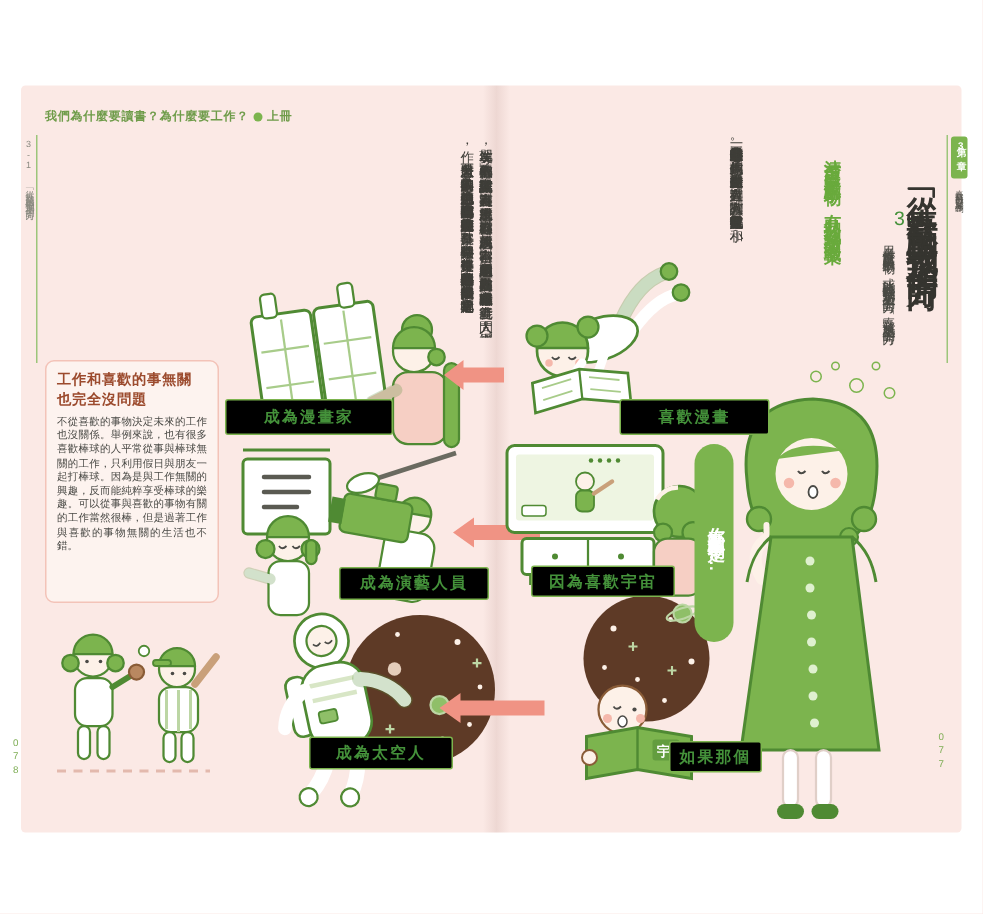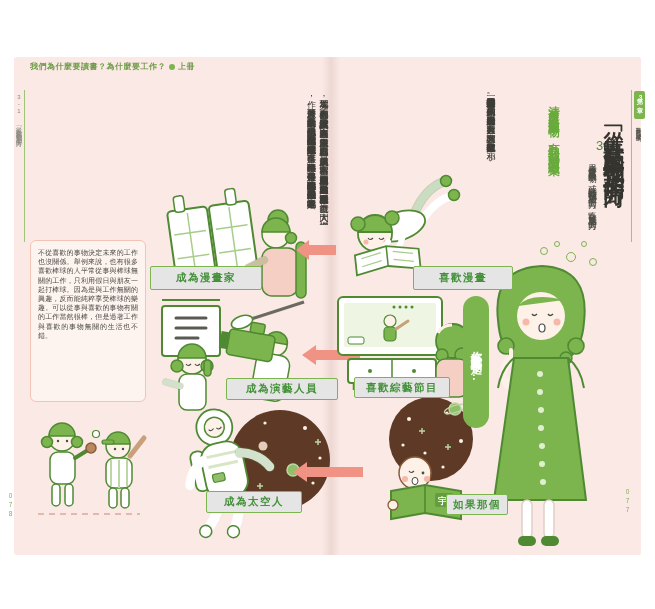--- a/index.html
+++ b/index.html
@@ -20,46 +20,50 @@
   .dot{width:6px;height:6px;border-radius:50%;background:var(--g);display:inline-block;}
   .marginnote{font-size:6px;color:#8a8a80;letter-spacing:1px;}
   .pagenum{font-size:6.5px;color:#7fae56;letter-spacing:2px;}
   .bodytxt{font-size:9px;line-height:12.5px;color:var(--ink);overflow:hidden;text-align:justify;}
   .title{font-size:21px;font-weight:bold;color:#35342f;letter-spacing:4px;line-height:30px;}
   .sec{font-size:13px;font-weight:normal;color:var(--gtext);letter-spacing:1px;margin-top:47px;}
   .subhead{font-size:11.5px;line-height:14px;font-weight:bold;color:#69aa3c;letter-spacing:2.5px;overflow:hidden;}
   .intro{font-size:8.5px;line-height:12px;color:#4a4a44;letter-spacing:1px;overflow:hidden;}
   .edgenote{font-size:5.5px;color:#55544e;letter-spacing:1px;}
   .chaptab{background:var(--g);color:#fff;font-size:6.5px;font-weight:bold;padding:2px 1px;border-radius:2px;letter-spacing:1px;}
-  .lbl{background:#e5e5e5;border:1.5px solid var(--g);color:var(--gtext);font-weight:bold;font-size:10.5px;letter-spacing:1.5px;display:flex;align-items:center;justify-content:center;border-radius:2px;}
+  .lbl{background:#000000;border:1.5px solid var(--g);color:var(--gtext);font-weight:bold;font-size:10.5px;letter-spacing:1.5px;display:flex;align-items:center;justify-content:center;border-radius:2px;}
   .pill{background:var(--g);color:#fff;font-weight:bold;font-size:11.5px;letter-spacing:2px;border-radius:13px;display:flex;align-items:center;justify-content:center;}
   .aside{background:#fdf3ef;border:1px solid #f3c3b8;border-radius:6px;padding:7px 7px 5px 7px;overflow:hidden;}
   .aside h3{font-size:9.5px;line-height:12.5px;color:var(--boxtitle);letter-spacing:.5px;margin-bottom:4px;}
   .aside p{font-size:7px;line-height:9.2px;color:#4a4a46;text-align:justify;}
   .circ{border:1.5px solid var(--g);border-radius:50%;background:transparent;}
   svg{display:block;overflow:visible;}
 </style>
 </head>
 <body>
 
 <div class="abs spread"></div>
 <div class="abs gutter"></div>
 
-<div class="abs hdr" style="left:30px;top:61px;">
+<div class="abs hdr" style="left:30px;top:72px;">
   <span>我們為什麼要讀書？為什麼要工作？</span>
   <span class="dot"></span>
   <span>上冊</span>
 </div>
 <div class="abs vline" style="left:24px;top:90px;height:152px;"></div>
 <div class="abs v up marginnote" style="left:14px;top:94px;height:150px;">3-1 從「喜歡」的事物找到工作的方向</div>
 <div class="abs v up pagenum" style="left:7px;top:492px;height:40px;">078</div>
 
 <div class="abs v bodytxt" style="left:28px;top:93px;width:302px;height:132px;">朋友玩等等，每個人的「喜歡」都不一樣，試著與實際工作做連結試試看。有人因為喜歡漫畫，所以想成為漫畫家；因為喜歡綜藝節目，所以想成為演藝人員；因為喜歡宇宙，所以想成為太空人是相同的道理。如果站立在名為「喜歡」的入口前面，腦海中會浮現出某些職業或工作，就能查書、問大人、上網搜尋，深入的研究才能明白如果將來要從事那方面的工作，要怎麼努力才可以。至於喜歡的事物太多的人，也不勉強自己歸納成一種，不妨把所有順著「喜歡」而浮現出來的工作全都研究過一遍，沒有人規定只能有一件喜歡的事或一個夢想。「喜歡某件事」、「做某件事時很開心」、「覺得某件事很有趣」、「做某件事的時候會專心到忽略其他事」。如果那個「某件事」能變成自己的工作，肯定是非常幸福的吧。</div>
 
 <div class="abs aside" style="left:30px;top:240px;width:116px;height:162px;">
+  <h3>
+    <span>工作和喜歡的事無關</span><br>
+    <span>也完全沒問題</span>
+  </h3>
   <p>不從喜歡的事物決定未來的工作也沒關係。舉例來說，也有很多喜歡棒球的人平常從事與棒球無關的工作，只利用假日與朋友一起打棒球。因為是與工作無關的興趣，反而能純粹享受棒球的樂趣。可以從事與喜歡的事物有關的工作當然很棒，但是過著工作與喜歡的事物無關的生活也不錯。</p>
 </div>
 
 <div class="abs" style="left:32px;top:404px;">
   <svg width="114" height="120" viewBox="0 0 114 120">
     <line x1="6" y1="110" x2="108" y2="110" stroke="#e3b9ad" stroke-width="2" stroke-dasharray="6 5"></line>
 
     <circle cx="30" cy="34" r="13" fill="var(--skin)" stroke="var(--gd)" stroke-width="1.5"></circle>
     <path d="M17 32 a13 13 0 0 1 26 0 z" fill="var(--g)" stroke="var(--gd)" stroke-width="1.5"></path>
     <circle cx="15" cy="38" r="5.5" fill="var(--g)" stroke="var(--gd)" stroke-width="1.5"></circle>
@@ -177,21 +181,21 @@
       <path d="M48 100 C44 112 38 120 30 126" stroke="#fff" stroke-width="10" fill="none" stroke-linecap="round"></path>
       <path d="M66 100 C66 114 62 124 56 132" stroke="#fff" stroke-width="10" fill="none" stroke-linecap="round"></path>
       <circle cx="28" cy="128" r="6" fill="#fff" stroke="var(--gd)" stroke-width="1.5"></circle>
       <circle cx="55" cy="134" r="6" fill="#fff" stroke="var(--gd)" stroke-width="1.5"></circle>
       <rect x="46" y="74" width="12" height="8" rx="2" fill="#8fbf68" stroke="var(--gd)" stroke-width="1.2"></rect>
     </g>
   </svg>
 </div>
 
 <div class="abs lbl" style="left:150px;top:266px;width:112px;height:24px;">成為漫畫家</div>
-<div class="abs lbl" style="left:226px;top:378px;width:112px;height:22px;">成為演藝人員</div>
+<div class="abs lbl" style="left:226px;top:378px;width:100px;height:22px;">成為演藝人員</div>
 <div class="abs lbl" style="left:206px;top:491px;width:96px;height:22px;font-family:Liberation Serif, serif;">成為太空人</div>
 
 <div class="abs" style="left:296px;top:239px;">
   <svg width="40" height="22" viewBox="0 0 40 22">
       <path d="M0 11 L13 1 L13 6 L40 6 L40 16 L13 16 L13 21 Z" fill="var(--arrow)"></path>
     </svg>
 </div>
 <div class="abs" style="left:302px;top:344px;">
   <svg width="58" height="22" viewBox="0 0 58 22">
       <path d="M0 11 L14 1 L14 6 L58 6 L58 16 L14 16 L14 21 Z" fill="var(--arrow)"></path>
@@ -355,16 +359,16 @@
     </g>
 
     <rect x="44" y="242" width="10" height="38" rx="5" fill="#fff" stroke="#e0cfc8" stroke-width="1.5"></rect>
     <rect x="66" y="242" width="10" height="38" rx="5" fill="#fff" stroke="#e0cfc8" stroke-width="1.5"></rect>
     <rect x="40" y="278" width="18" height="10" rx="5" fill="var(--gd)"></rect>
     <rect x="63" y="278" width="18" height="10" rx="5" fill="var(--gd)"></rect>
   </svg>
 </div>
 
 <div class="abs lbl" style="left:413px;top:266px;width:100px;height:24px;">喜歡漫畫</div>
-<div class="abs lbl" style="left:354px;top:377px;width:96px;height:21px;">喜歡綜藝節目</div>
+<div class="abs lbl" style="left:354px;top:377px;width:96px;height:21px;">因為喜歡宇宙</div>
 <div class="abs lbl" style="left:446px;top:494px;width:62px;height:21px;">如果那個</div>
 
 <div class="abs pill v" style="left:463px;top:296px;width:26px;height:132px;">你喜歡的事物是……</div>
 
 </body></html>

